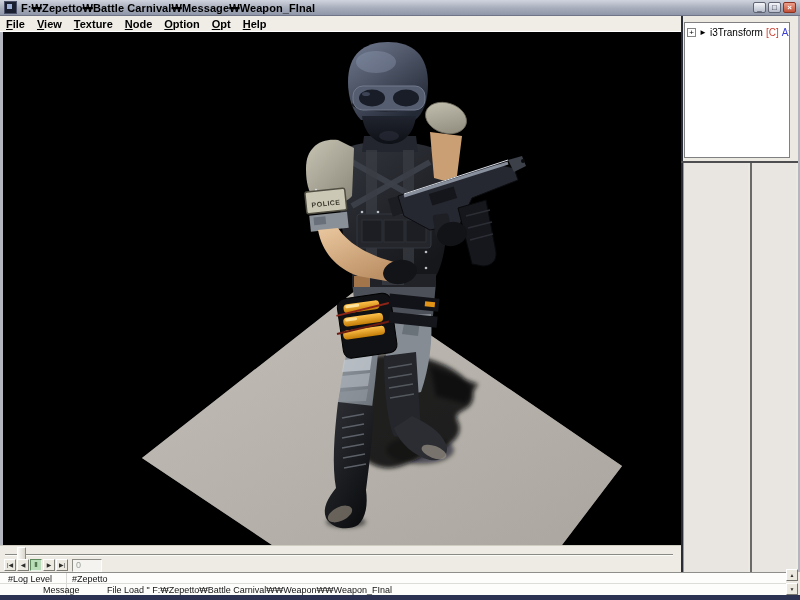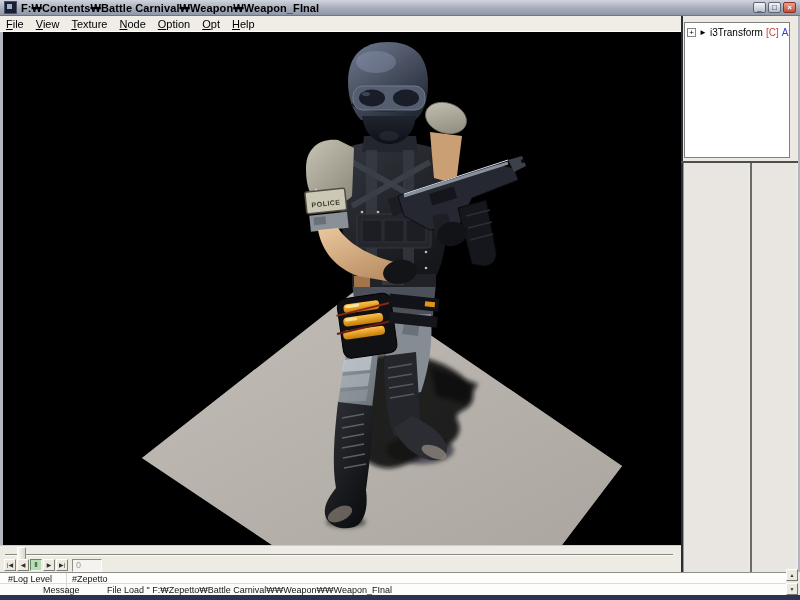--- a/index.html
+++ b/index.html
@@ -12,21 +12,21 @@
   .app-icon{width:11px;height:11px;background:#1a2030;border:1px solid #4a5068;margin:0 4px 0 2px;position:relative;flex:none;}
   .app-icon::after{content:"";position:absolute;left:2px;top:2px;width:5px;height:5px;background:#9fb0d8;}
   .title-text{font-size:11px;font-weight:bold;color:#000;white-space:nowrap;letter-spacing:.1px;}
   .winbtns{margin-left:auto;display:flex;gap:2px;padding-right:2px;}
   .winbtn{width:13px;height:11px;font-size:8px;line-height:9px;text-align:center;box-sizing:border-box;
     border:1px solid #5f6372;border-radius:2px;background:linear-gradient(#f4f6fa,#b8bdcc);color:#1c2030;padding:0;}
   .winbtn.close{background:linear-gradient(#eda08c,#c05038);color:#fff;border-color:#8c3222;font-weight:bold;line-height:10px;}
   
   .menubar{position:absolute;top:16px;left:0;width:681px;height:16px;box-sizing:border-box;background:#f0ede6;
     border-bottom:1px solid #fff;font-size:11px;display:flex;align-items:center;}
-  .menu-item{padding:17px 6px;color:#000;white-space:nowrap;}
+  .menu-item{padding:17px 6px;color:#000;white-space:nowrap;font-weight:bold;}
   u{text-decoration:underline;}
   
   .left-border{position:absolute;left:0;top:32px;width:3px;height:563px;background:#b3b5bf;}
   .bottom-strip{position:absolute;left:0;top:595px;width:800px;height:5px;background:#2b3252;}
   
   .viewport{position:absolute;left:3px;top:32px;width:678px;height:513px;background:#000;overflow:hidden;}
   .viewport svg{display:block;}
   
   .right-panel{position:absolute;left:681px;top:16px;width:119px;height:556px;background:#ece9e2;}
   .vsep{position:absolute;left:0;top:0;width:2px;height:556px;background:#2a2d36;}
@@ -67,21 +67,21 @@
   .log-rowline{position:absolute;left:8px;top:11px;width:100%;height:12px;margin-left:27px;}
   .spin{position:absolute;left:786px;width:12px;height:12px;font-size:5px;line-height:10px;text-align:center;
     box-sizing:border-box;background:#ece9e1;border:1px solid;border-color:#fff #76756e #76756e #fff;color:#33332f;padding:0;}
   .spin.up{top:569px;} .spin.down{top:583px;}
 </style>
 </head>
 <body>
 
 <div class="titlebar">
   <span class="app-icon"></span>
-  <span class="title-text">F:₩Contents₩Battle Carnival₩Weapon₩Weapon_FInal</span>
+  <span class="title-text">F:₩Zepetto₩Battle Carnival₩Message₩Weapon_FInal</span>
   <span class="winbtns">
     <button class="winbtn"><span>_</span></button>
     <button class="winbtn"><span>□</span></button>
     <button class="winbtn close"><span>×</span></button>
   </span>
 </div>
 
 <div class="menubar">
   <span class="menu-item"><u>F</u>ile</span>
   <span class="menu-item"><u>V</u>iew</span>

